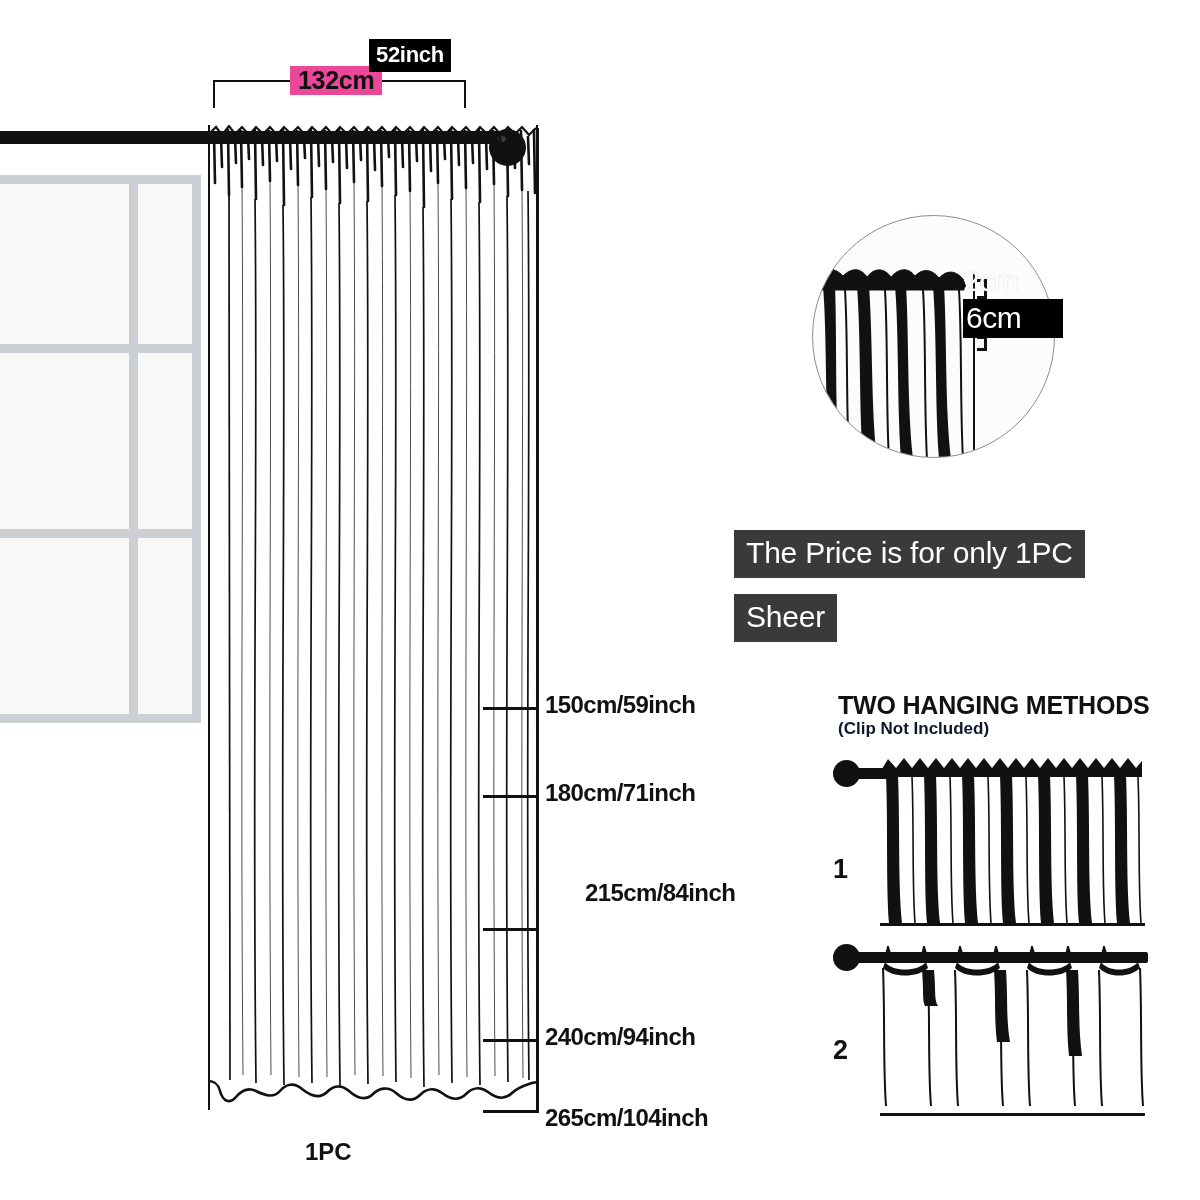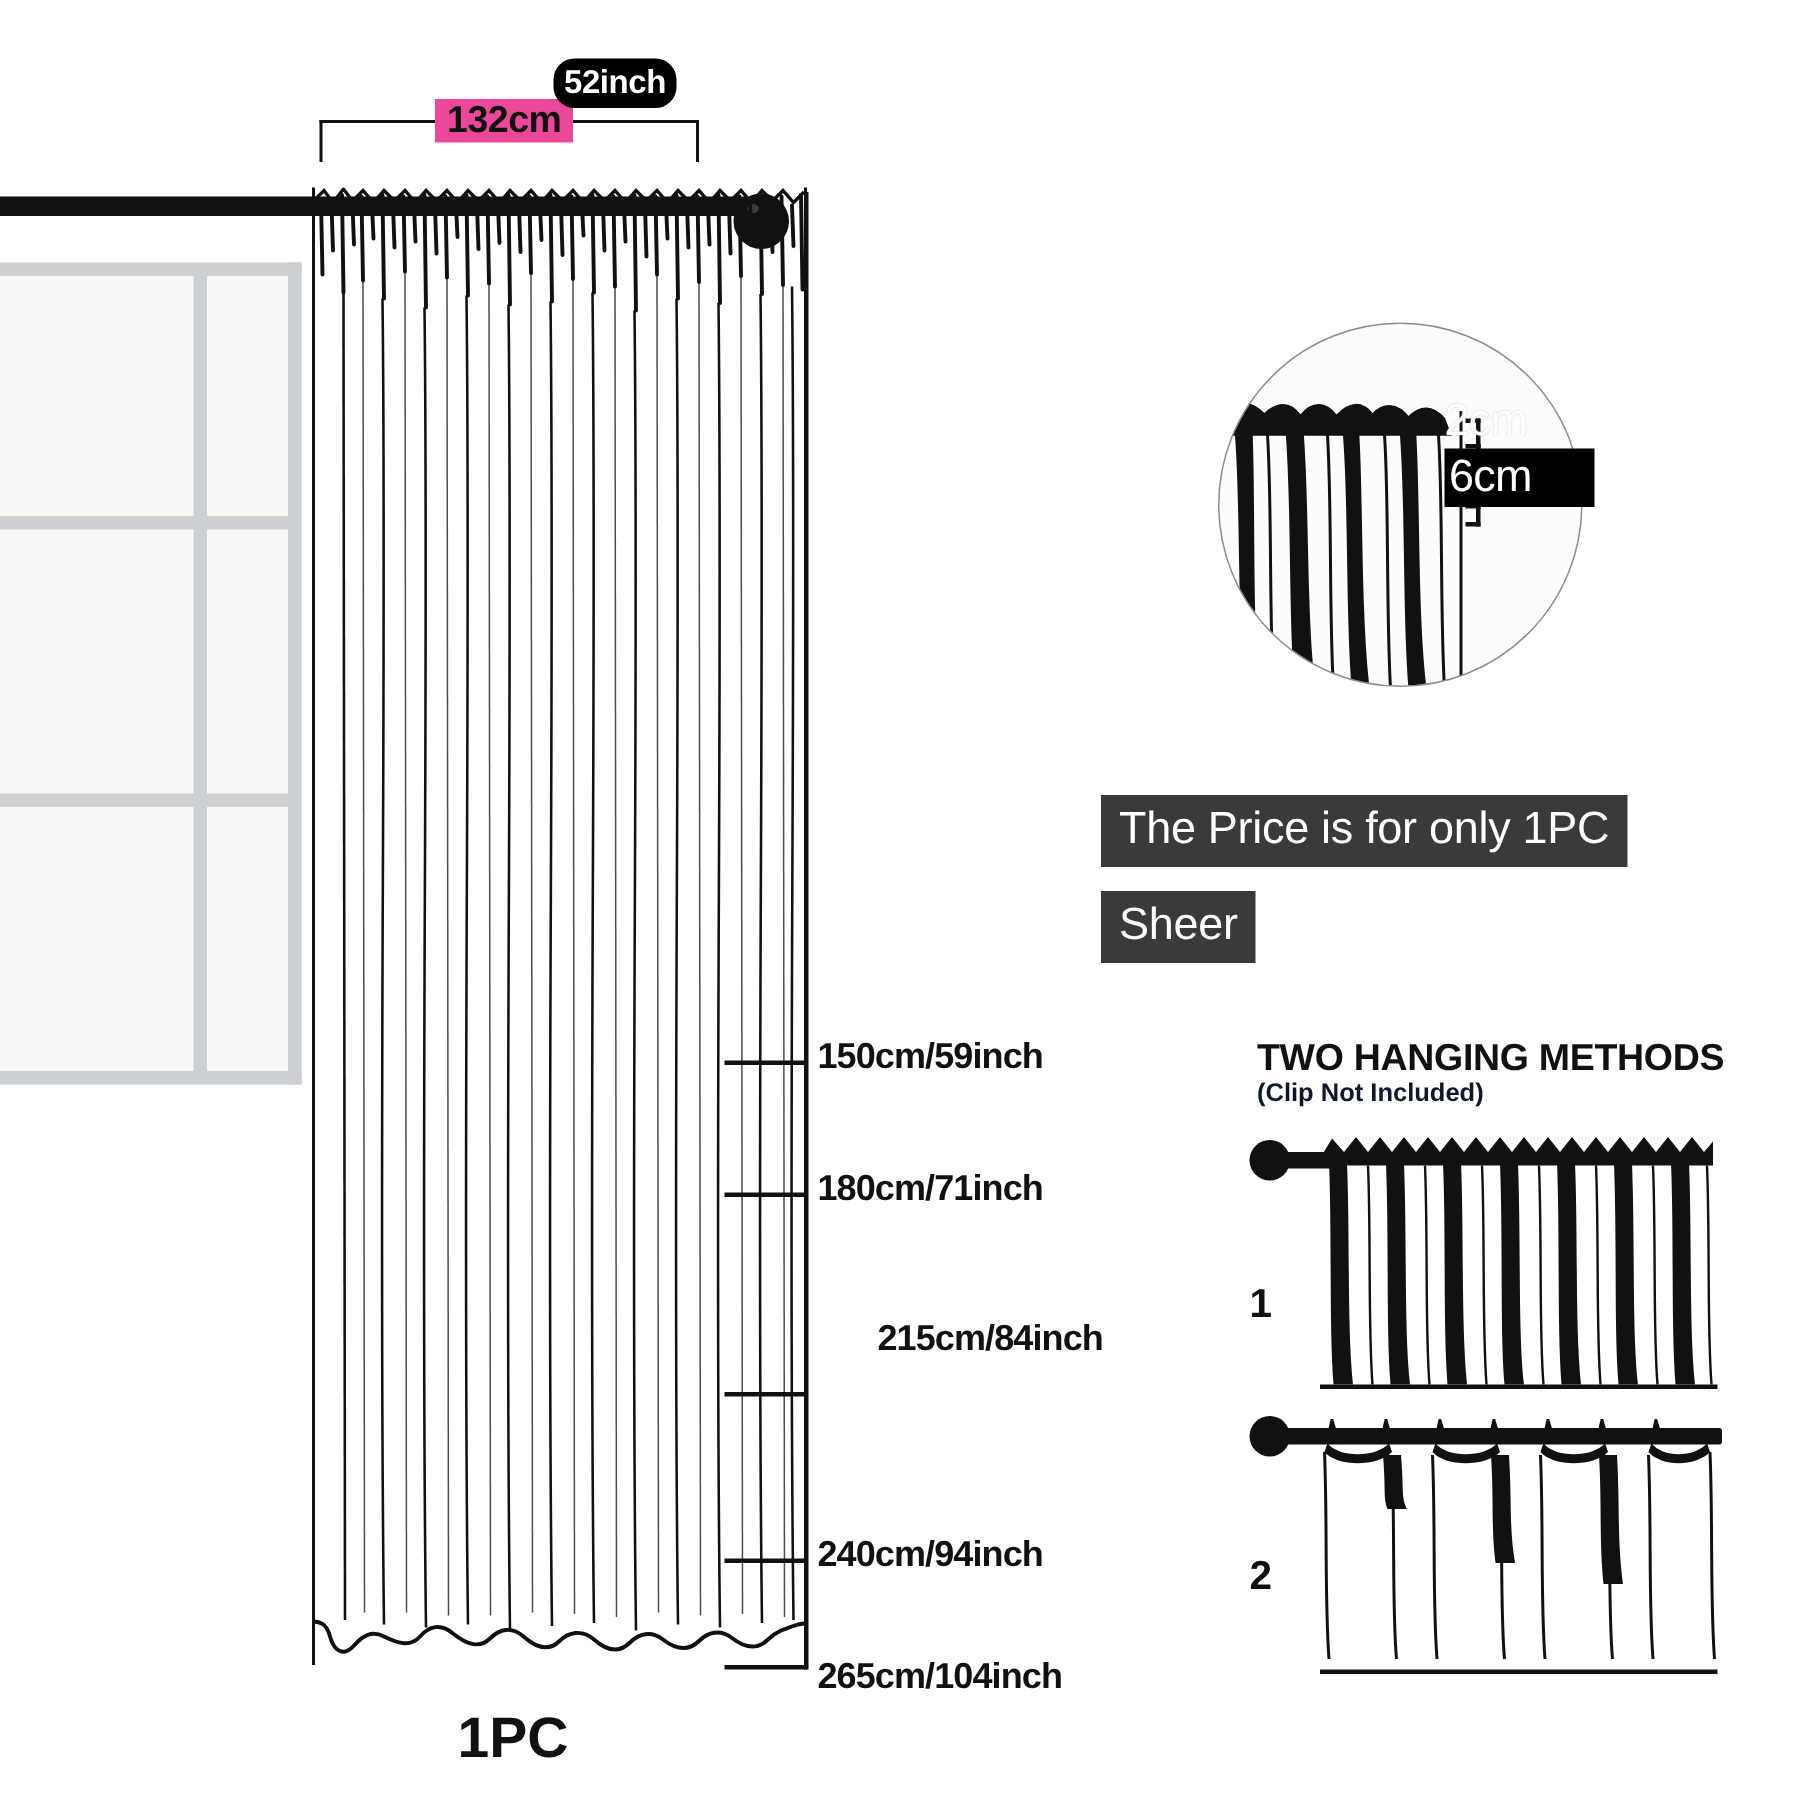--- a/index.html
+++ b/index.html
@@ -74,40 +74,39 @@
     background: #ec4899; padding: 0 8px;
     font-size: 25px; font-weight: bold; color: #111;
     letter-spacing: -0.3px;
   }
   .inch-badge {
     position: absolute; left: 369px; top: 39px;
     background: #000; color: #fff;
     padding: 3px 7px 4px 7px;
     font-size: 22px; font-weight: bold;
     letter-spacing: -0.3px;
-    border-radius: 14px;
   }
 
   
   .v-ref-line {
     position: absolute; left: 536px; top: 128px;
     width: 2.5px; height: 985px; background: #111;
   }
   .tick {
     position: absolute; height: 3px; background: #111;
   }
   .tick-label {
     position: absolute;
     font-size: 24px; font-weight: bold; color: #111;
     letter-spacing: -0.6px; white-space: nowrap;
   }
 
   .onepc-label {
     position: absolute; left: 305px; top: 1138px;
-    font-size: 38px; font-weight: bold; color: #111;
+    font-size: 24px; font-weight: bold; color: #111;
   }
 
   
   .zoom-circle {
     position: absolute; left: 812px; top: 215px;
     width: 243px; height: 243px; border-radius: 50%;
     background: #fcfcfc;
     border: 1.5px solid #8d8d8d;
     overflow: hidden;
   }

